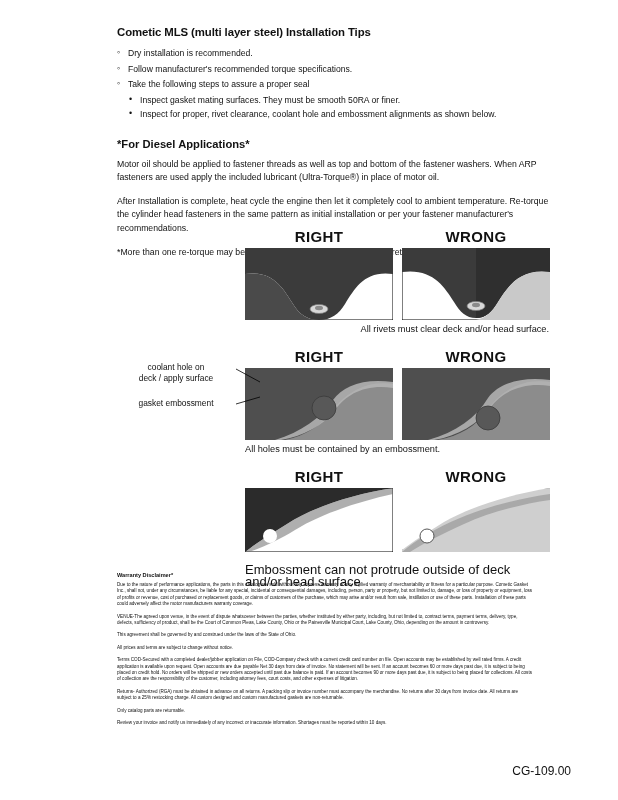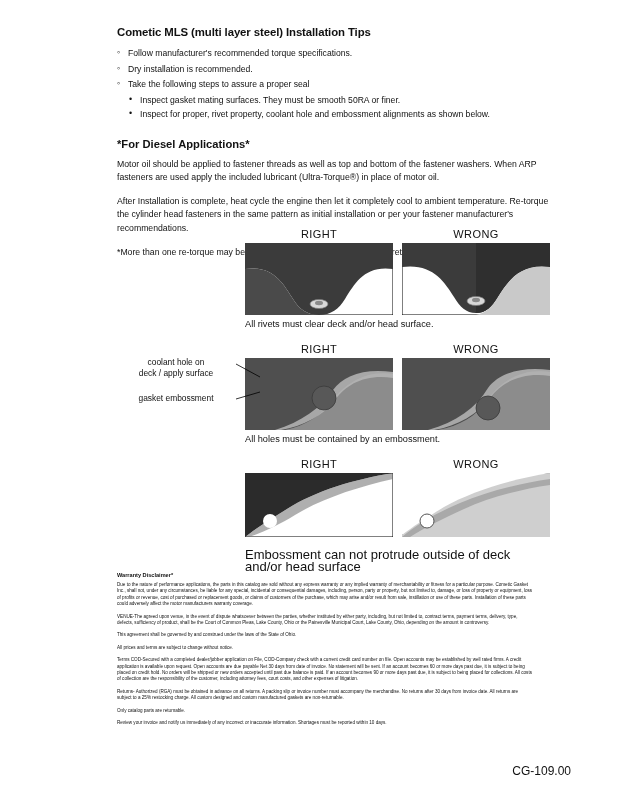--- a/index.html
+++ b/index.html
@@ -87,22 +87,22 @@
   .figrow .pair{
     display:flex;
     gap:9px;
     justify-content:flex-start;
   }
   .panel{
     width:auto;
   }
   .panel .lbl{
     text-align:center;
-    font-size:11px;
-    font-weight:normal;
+    font-size:15px;
+    font-weight:bold;
     letter-spacing:0.4px;
     margin-bottom:3px;
   }
   .cap{
     font-size:9.2px;
     margin-top:4px;
     margin-bottom:14px;
   }
   .cap2{
     font-size:13px;
@@ -147,27 +147,27 @@
 </style>
 </head>
 <body>
 
 <div class="page">
 
   <div class="content">
     <h1 class="title">Cometic MLS (multi layer steel) Installation Tips</h1>
 
     <ul class="bullets">
+      <li><span>Dry installation is recommended.</span></li>
       <li><span>Follow manufacturer's recommended torque specifications.</span></li>
-      <li><span>Dry installation is recommended.</span></li>
       <li>
         <span>Take the following steps to assure a proper seal</span>
         <ul class="sub">
           <li><span>Inspect gasket mating surfaces.  They must be smooth 50RA or finer.</span></li>
-          <li><span>Inspect for proper, rivet property, coolant hole and embossment alignments as shown below.</span></li>
+          <li><span>Inspect for proper, rivet clearance, coolant hole and embossment alignments as shown below.</span></li>
         </ul>
       </li>
     </ul>
 
     <h2 class="subhead">*For Diesel Applications*</h2>
     <p class="body">Motor oil should be applied to fastener threads as well as top and bottom of the fastener washers. When ARP fasteners are used apply the included lubricant (Ultra-Torque®) in place of motor oil.</p>
     <p class="body">After Installation is complete, heat cycle the engine then let it completely cool to ambient temperature. Re-torque the cylinder head fasteners in the same pattern as initial installation or per your fastener manufacturer's recommendations.</p>
     <p class="note">*More than one re-torque may be required to achieve proper fastener stretch*</p>
   </div>
 
@@ -190,21 +190,21 @@
           <svg width="148" height="72" viewBox="0 0 148 72">
             <rect x="0" y="0" width="148" height="72" fill="#ffffff" stroke="#000" stroke-width="1"></rect>
             <path d="M0 0 H148 V24 C118 20 106 38 96 54 C90 64 84 70 74 70 C64 70 58 64 52 54 C42 38 30 20 0 24 Z" fill="#3b3b3b"></path>
             <path d="M74 70 C84 70 90 64 96 54 C106 38 118 20 148 24 V0 H74 Z" fill="#2f2f2f"></path>
             <path d="M96 54 C106 38 118 20 148 24 V72 H74 C84 70 90 64 96 54 Z" fill="#c9c9c9"></path>
             <ellipse cx="74" cy="58" rx="9" ry="4.5" fill="#d8d8d8" stroke="#777" stroke-width="0.7"></ellipse>
             <ellipse cx="74" cy="57" rx="4" ry="2.2" fill="#8a8a8a"></ellipse>
           </svg>
         </div>
       </div>
-      <div class="cap" style="padding-left:128px;">All rivets must clear deck and/or head surface.</div>
+      <div class="cap" style="padding-left:128px;text-align:right;">All rivets must clear deck and/or head surface.</div>
     </div>
 
     <div class="figrow">
       <div class="annot" style="left:0px;top:14px;width:118px;">
         <span>coolant hole on</span><br>
         <span>deck / apply surface</span>
       </div>
       <div class="annot" style="left:0px;top:50px;width:118px;">
         <span>gasket embossment</span>
       </div>

